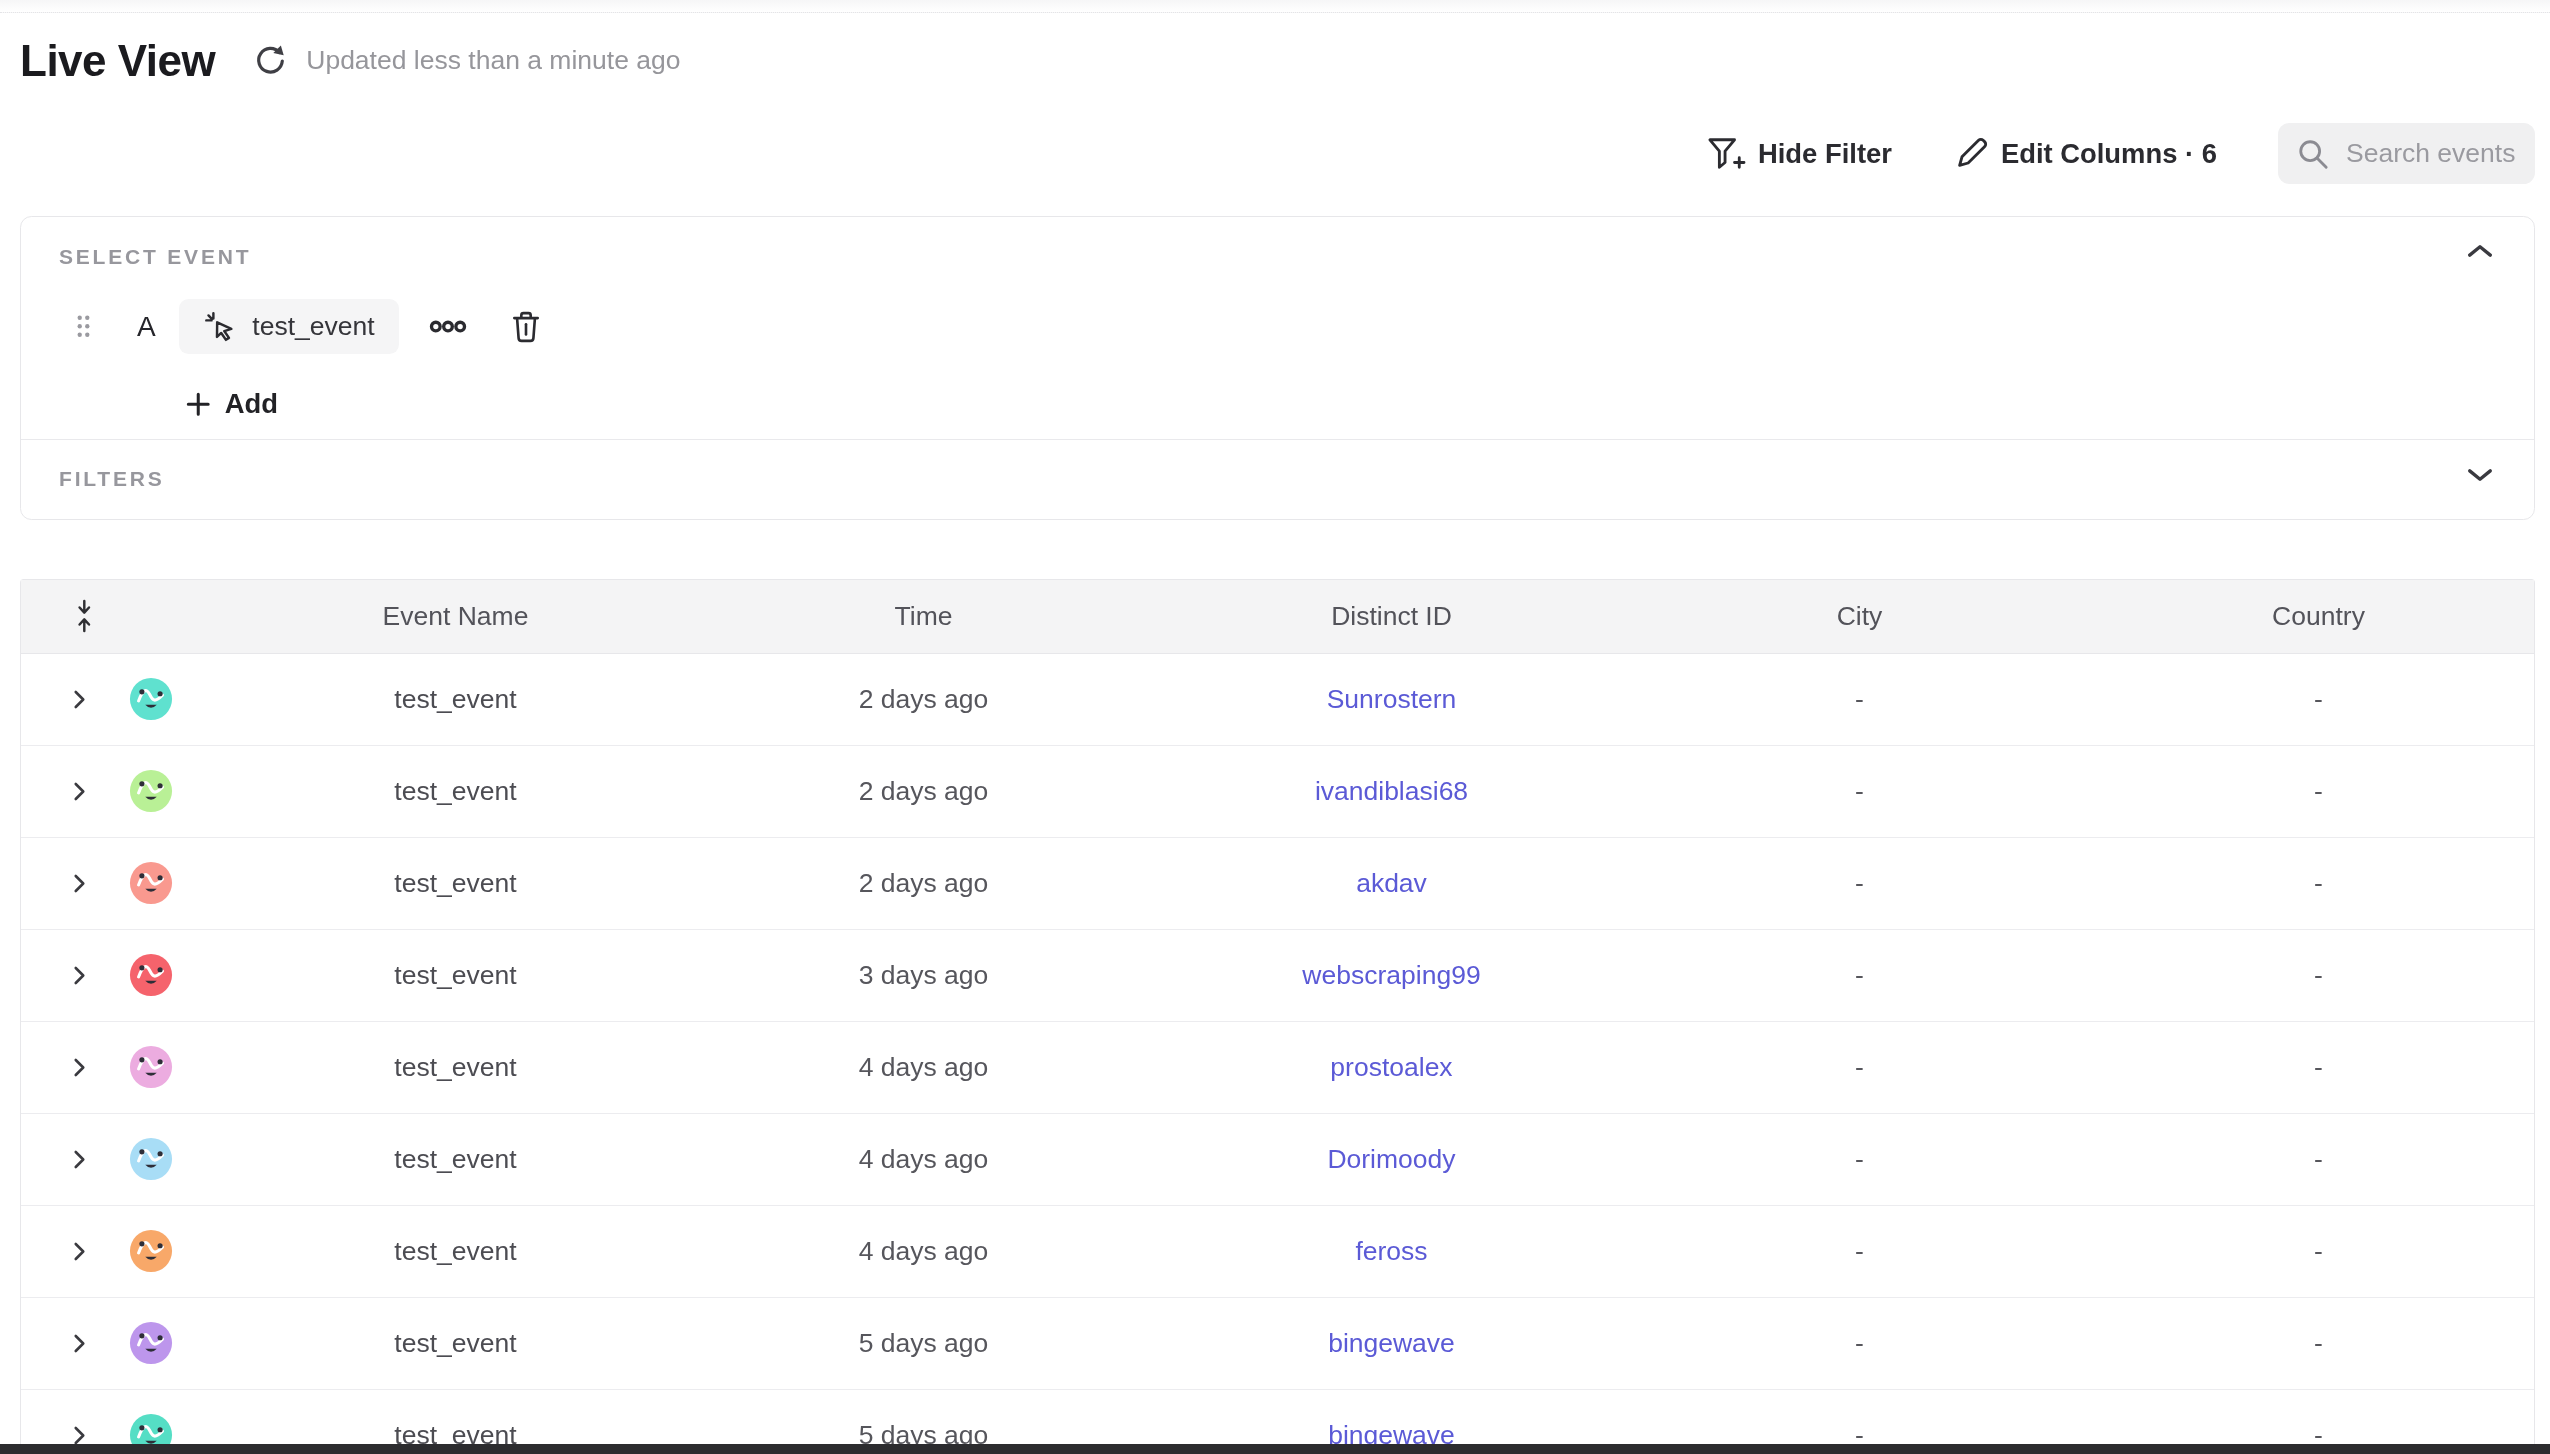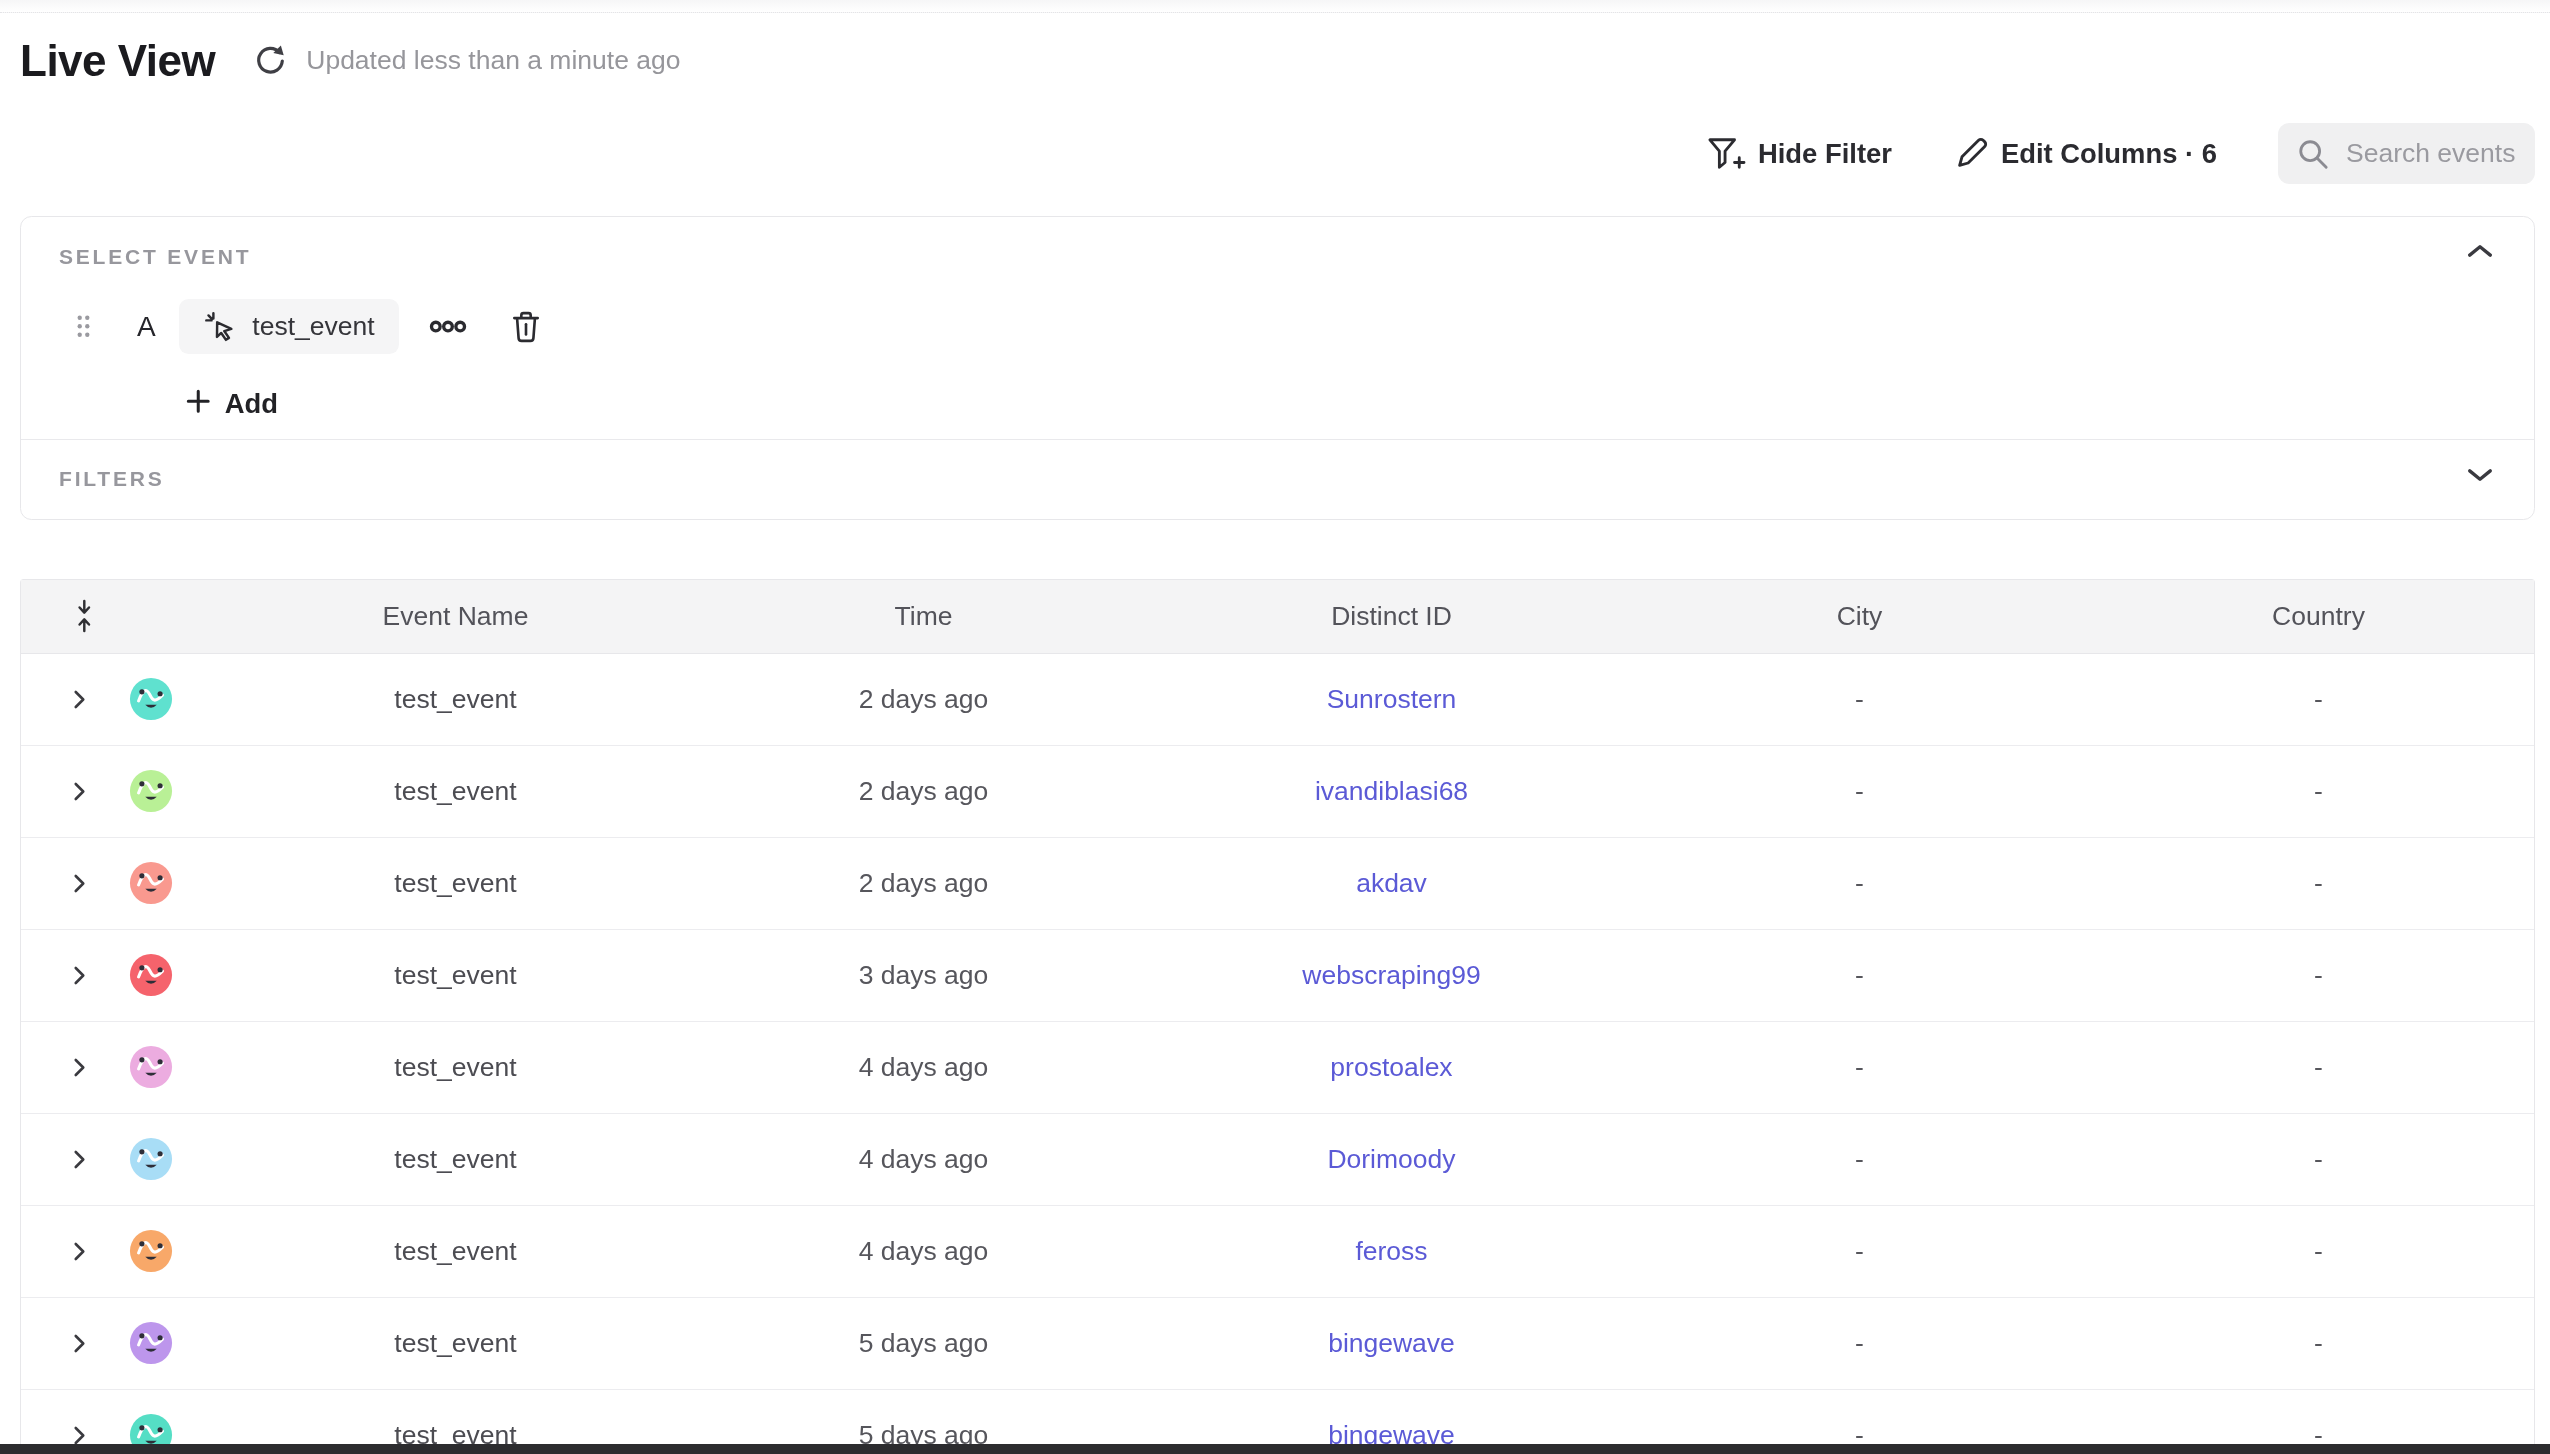--- a/index.html
+++ b/index.html
@@ -39,21 +39,21 @@
   .section-label { font-size:21px; font-weight:700; letter-spacing:2.8px; color:#97979d; }
   .collapse-chevron { position:absolute; top:23px; right:34px; background:none; border:none; padding:5.7px; cursor:pointer; }
   .divider { border-top:0.9px solid #e9e9ec; }
   .event-row { display:flex; align-items:center; margin: 30px 0 0 15px; height:55px; }
   .drag-handle { display:flex; cursor:grab; }
   .letter-a { margin-left:44px; font-size:28px; font-weight:500; color:#26262b; }
   .event-chip { display:flex; align-items:center; gap:15px; margin-left:23px; height:55px; padding:0 24.6px;
                 background:#f5f5f6; border:none; border-radius:9.5px; font-family:inherit; font-size:26.5px; font-weight:500; color:#35353a; cursor:pointer; }
   .more-btn, .trash-btn { background:none; border:none; padding:3.8px; cursor:pointer; display:flex; align-items:center; }
   .more-btn { margin-left:26.5px; } .trash-btn { margin-left:36px; }
-  .add-btn { display:flex; align-items:flex-start; gap:13.2px; margin: 34px 0 0 126px; background:none; border:none; padding:0;
+  .add-btn { display:flex; align-items:center; gap:13.2px; margin: 34px 0 0 126px; background:none; border:none; padding:0;
              font-family:inherit; font-size:27.4px; font-weight:600; color:#222226; cursor:pointer; }
   
   .events-table { margin: 59px 15px 0 20px; border:0.9px solid #e7e7ea; border-bottom:none; border-radius:3.8px 3.8px 0 0; }
   .tgrid { display:grid; grid-template-columns: 91px 100px 468px 468px 468px 468px 1fr; align-items:center;text-align:center; }
   .thead { background:#f4f4f5; height:74px; border-bottom:0.9px solid #e7e7ea; }
   .thead .hcell { font-size:26.5px; font-weight:500; color:#53535a; padding-left:19px; }
   .icon-cell { display:flex; justify-content:flex-start; padding-left:51px; }
   .collapse-rows-btn { background:none; border:none; padding:0; cursor:pointer; display:flex; }
   .trow { height:92px; border-bottom:0.9px solid #ececef; background:#fff; }
   .cell { font-size:26.5px; padding-left:19px; }

